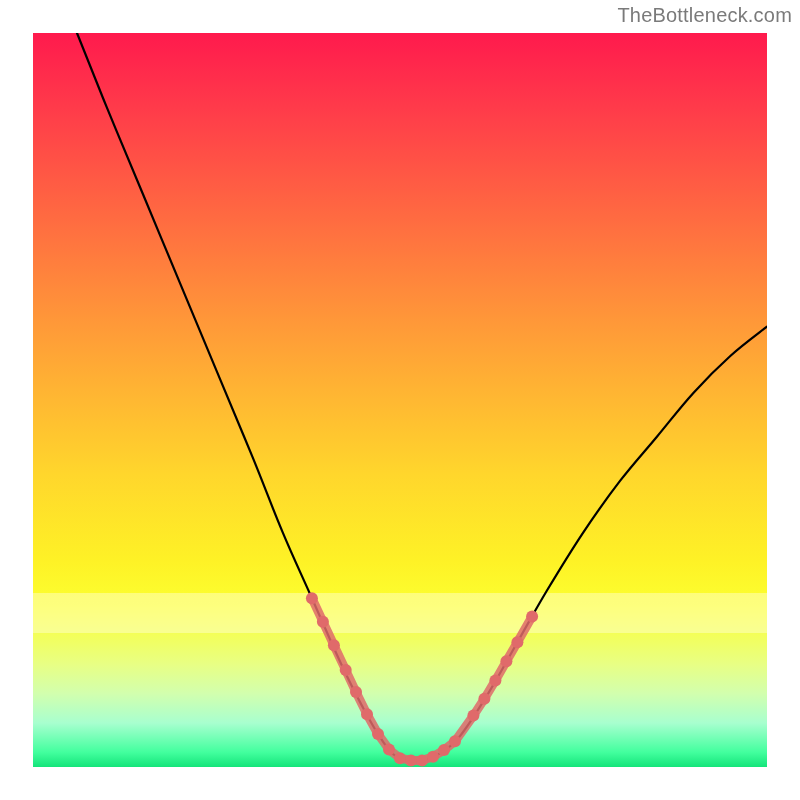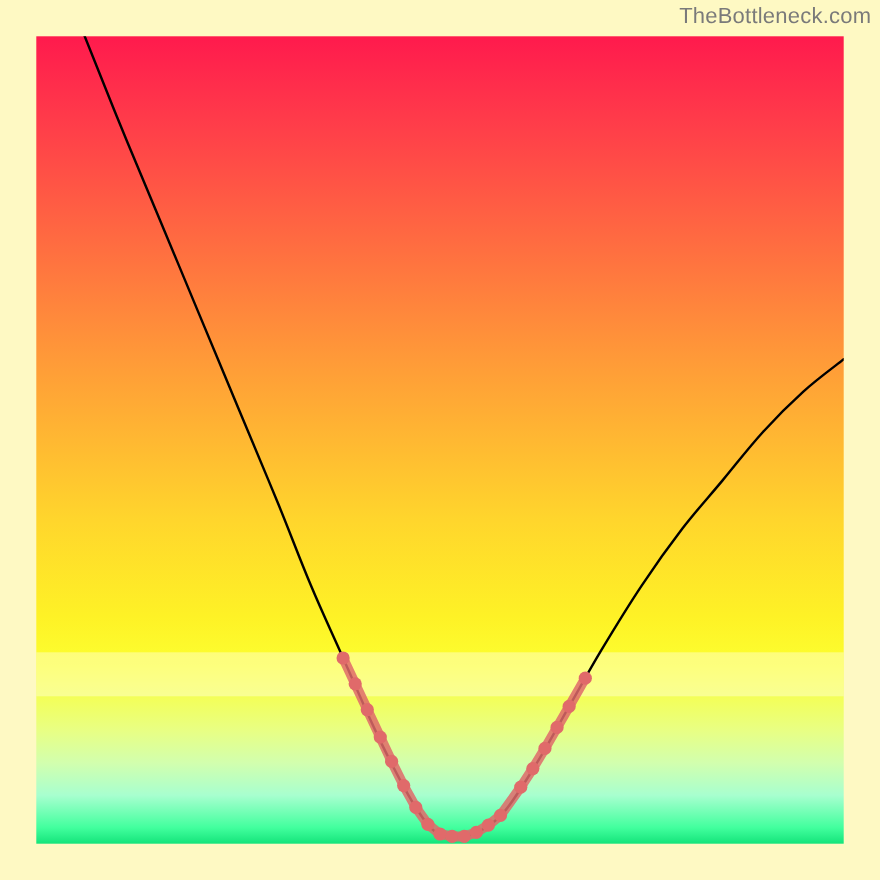--- a/index.html
+++ b/index.html
@@ -9,21 +9,21 @@
     height: 800px;
     background: #000;
     overflow: hidden;
   }
   .frame {
     position: absolute;
     left: 0;
     top: 0;
     width: 800px;
     height: 800px;
-    background: #fef9c3;
+    background: #ffffff;
   }
   .plot {
     position: absolute;
     left: 33px;
     top: 33px;
     width: 734px;
     height: 734px;
     background: linear-gradient(to bottom,
       #ff1a4d 0%,
       #ff3a4a 10%,

